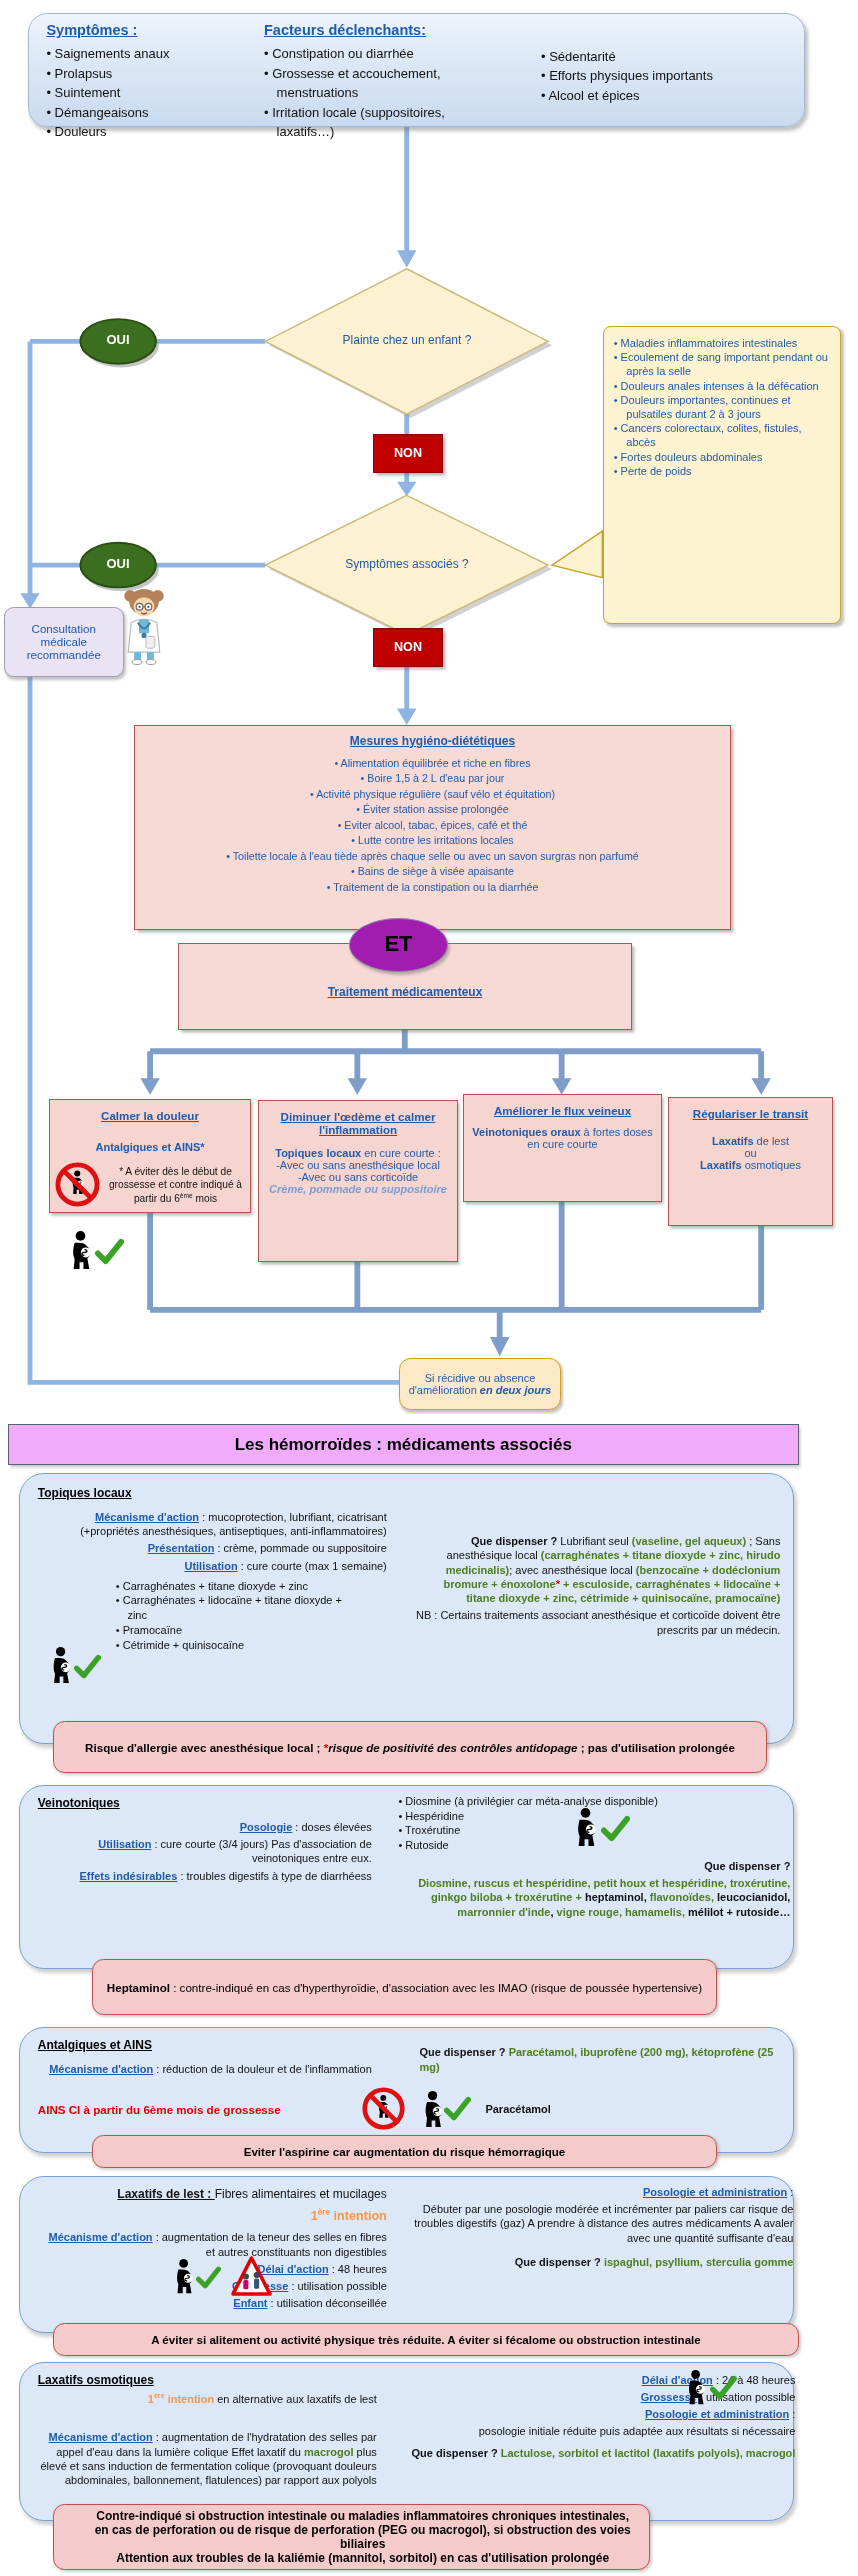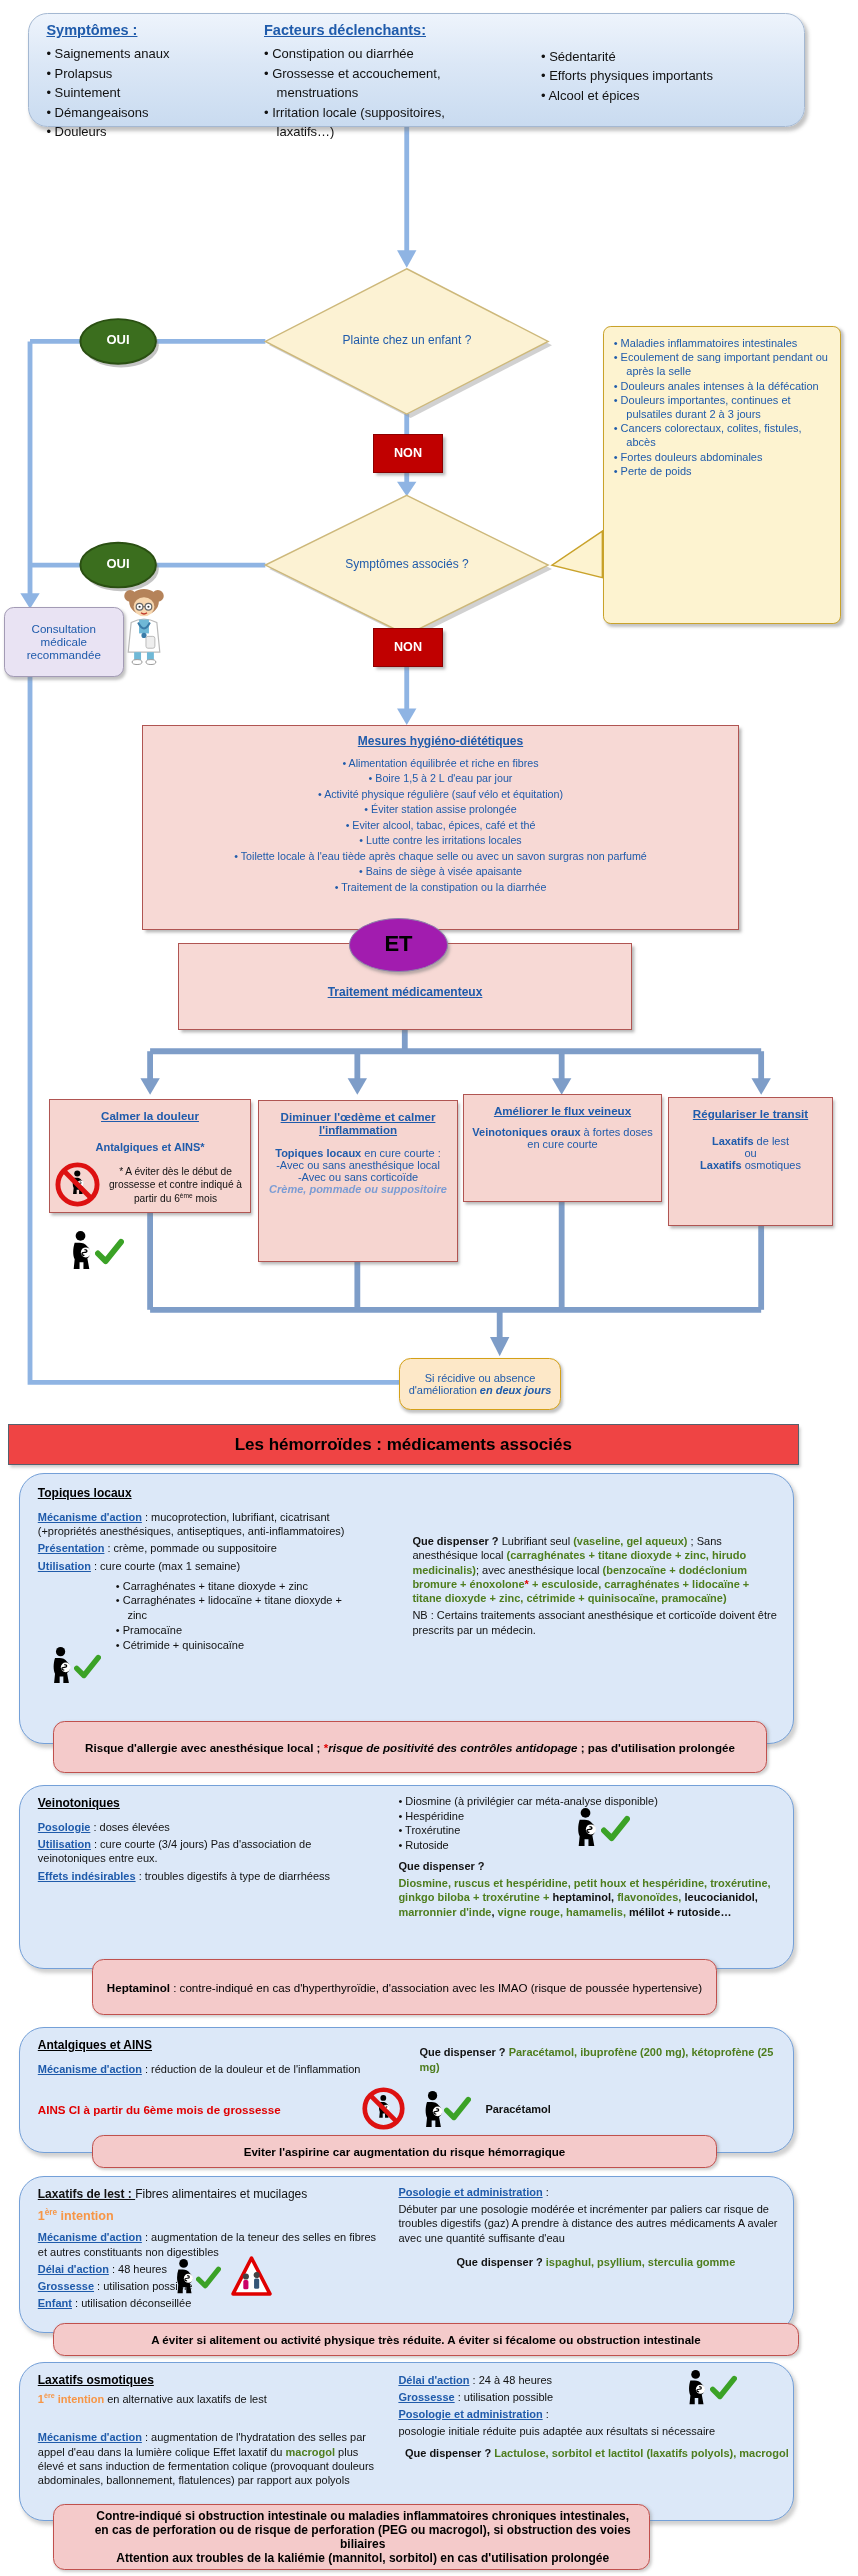--- a/index.html
+++ b/index.html
@@ -24,21 +24,21 @@
           font-weight:bold;font-size:12.6px;text-align:center;line-height:37px;
           box-shadow:2.9px 2.9px 2.9px rgba(110,110,110,.5);}
   .consult{left:3.9px;top:607px;width:114px;height:64px;background:#e9e3f3;border:1.5px solid #a39bb5;
            border-radius:9.7px;color:#1f5bab;font-size:11.6px;text-align:center;
            display:flex;align-items:center;justify-content:center;padding:1.9px;
            box-shadow:1.9px 2.9px 2.9px rgba(120,120,120,.45);}
   .dangerbox{left:603px;top:326px;width:238px;height:298px;background:#fdf3d0;border:1.5px solid #c9a22a;
              border-radius:7.8px;box-shadow:2.9px 2.9px 2.9px rgba(120,120,120,.45);padding:9.7px 7.8px 5.8px 9.7px;box-sizing:border-box;}
   .dangerbox ul.blist{color:#1f5bab;font-size:11px;}
   .dangerbox ul.blist li{line-height:1.24;margin-bottom:1px;}
-  .mesures{left:142px;top:725px;width:597px;height:205px;background:#f7d9d5;border:1.9px solid #b05552;
+  .mesures{left:134px;top:725px;width:597px;height:205px;background:#f7d9d5;border:1.9px solid #b05552;
            box-shadow:2.9px 2.9px 2.9px rgba(110,110,110,.5);box-sizing:border-box;padding:7.8px 9.7px;}
   .mesures .ttl{color:#1f5bab;font-weight:bold;font-size:12px;text-decoration:underline;text-align:center;margin-bottom:7.8px;}
   .mesures ul.clist{margin:0;padding:0;list-style:none;color:#1f5bab;font-size:10.7px;text-align:center;}
   .mesures ul.clist li{line-height:1.45;}
   .mesures ul.clist li::before{content:"• ";}
   .etellipse{left:349px;top:918px;width:97px;height:52px;border-radius:50%;background:#a21caf;
              border:1.9px solid #8d84a8;color:#000;font-weight:bold;font-size:22px;text-align:center;
              line-height:50px;box-shadow:1.9px 2.9px 2.9px rgba(120,120,120,.5);z-index:4;}
   .traitement{left:178px;top:943px;width:454px;height:87px;background:#f7d9d5;border:1.6px solid #b05552;
               box-shadow:2.9px 2.9px 2.9px rgba(110,110,110,.5);box-sizing:border-box;z-index:2;}
@@ -46,31 +46,31 @@
   .branch{background:#f6d5d0;border:1.6px solid #b05552;box-shadow:1.9px 2.9px 2.9px rgba(110,110,110,.5);
           color:#1f5bab;text-align:center;font-size:11px;box-sizing:border-box;padding:8.7px 4.8px;z-index:2;}
   .branch .ttl{font-weight:bold;text-decoration:underline;font-size:11.6px;}
   .recidive{left:399px;top:1358px;width:162px;height:52px;background:#fde8c8;border:1.9px solid #d4a017;
             border-radius:11.6px;color:#1f5bab;font-size:11px;text-align:center;
             display:flex;align-items:center;justify-content:center;padding:1.9px 7.8px;box-sizing:border-box;
             box-shadow:1.9px 2.9px 2.9px rgba(120,120,120,.45);z-index:3;}
   .ains-note{font-size:10.2px;color:#111;text-align:center;line-height:1.3;}
 
   
-  .banner{left:7.8px;top:1424px;width:791px;height:41px;background:#ef4444;border:1.9px solid #55616e;
+  .banner{left:7.8px;top:1424px;width:791px;height:41px;background:#f0abfc;border:1.9px solid #55616e;
           font-weight:bold;font-size:17px;color:#000;text-align:center;line-height:39px;
           box-sizing:border-box;box-shadow:1.9px 2.9px 2.9px rgba(120,120,120,.4);}
   .bluesec{background:#dce8f8;border:1.9px solid #74a0d8;border-radius:25px;
            box-shadow:2.9px 3.9px 3.9px rgba(120,120,120,.35);box-sizing:border-box;}
   .warn{background:#f4caca;border:1.5px solid #c0504d;border-radius:11.6px;color:#000;
         font-size:11.6px;text-align:center;display:flex;align-items:center;justify-content:center;
         padding:2.9px 13.6px;box-sizing:border-box;z-index:5;box-shadow:1.9px 1.9px 2.9px rgba(120,120,120,.35);}
   .sec-h{font-weight:bold;text-decoration:underline;font-size:12px;color:#000;margin:0 0 8.7px 0;}
   .sec-col{font-size:11px;line-height:1.3;color:#111;}
-  .sec-col p{margin:0 0 2.9px 0;}
+  .sec-col p{margin:0 0 2.9px 0;text-align:right;}
   ul.dotlist{margin:5.8px 0 0 0;padding:0;list-style:none;font-size:11px;}
   ul.dotlist li{padding-left:11.6px;text-indent:-11.6px;line-height:1.35;}
   ul.dotlist li::before{content:"• ";}
   .center{text-align:center;}
 
   
   .s-b{font-weight:bold;}
   .s-bu{font-weight:bold;text-decoration:underline;}
   .s-bi{font-weight:bold;font-style:italic;}
   .s-g{color:#4e7d1e;font-weight:bold;}

